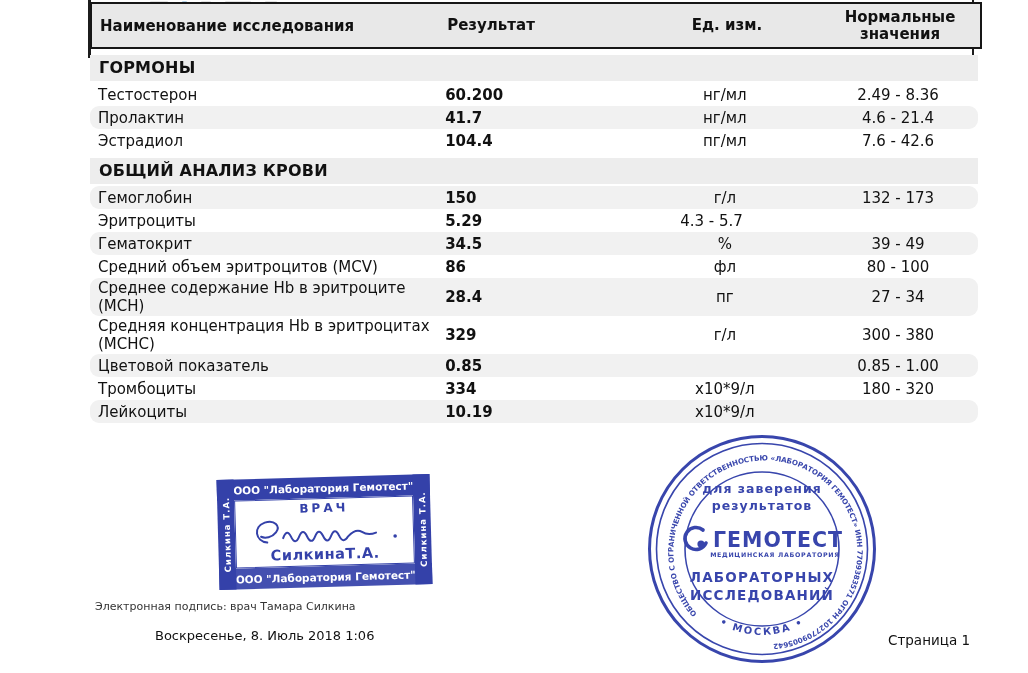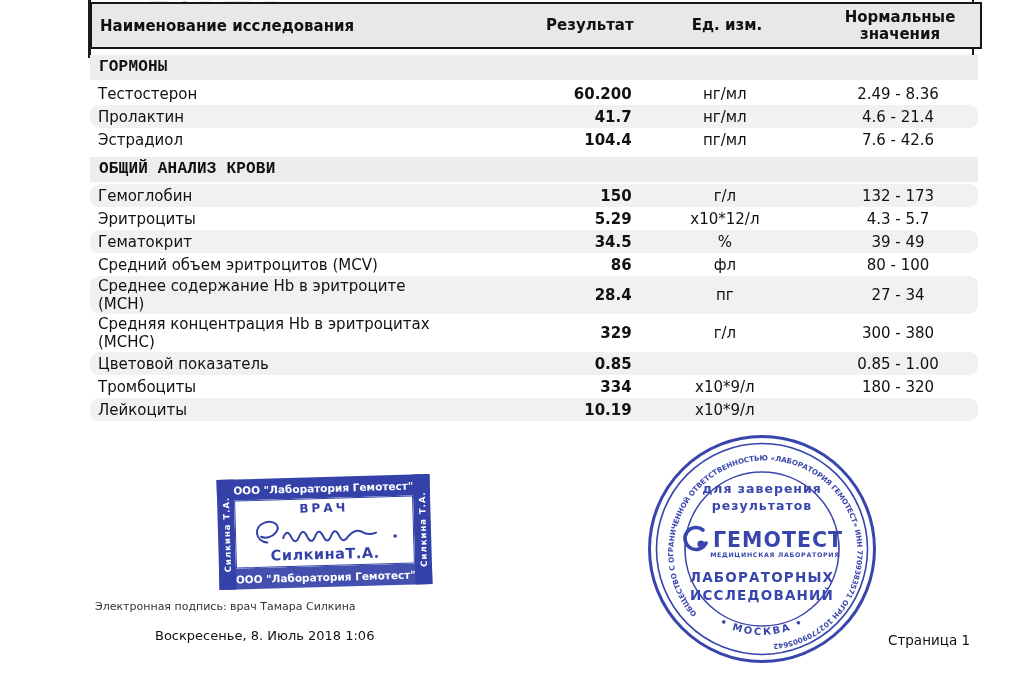--- a/index.html
+++ b/index.html
@@ -15,26 +15,26 @@
   .top-ghost i { display:block; height:4px; background:#cfcfcf; border-radius:1px; }
   .top-ghost i.b { background:#7ab0d8; width:5px; }
 
   
   .table-wrap { position:absolute; left:90px; top:0; width:892px; }
   .header-row { margin-top:2px; width:892px; height:47px; background:#e8e8e8;
                 border:2px solid #161616; display:flex; align-items:center;
                 font-weight:bold; font-size:15px; line-height:1.12; }
   .table-body { width:888px; }
   .section-band { background:#ededed; font-weight:bold; font-size:16px;
-                  padding:3px 0 4px 9px; margin:6px 0 2px 0; letter-spacing:.2px;font-family:Liberation Mono, monospace; }
+                  padding:3px 0 4px 9px; margin:6px 0 2px 0; letter-spacing:.2px; }
   .row { display:flex; align-items:center; min-height:23px; font-size:15px; }
   .row.shaded { background:#f1f1f1;border-radius:9px; }
   .cell { }
   .c-name   { width:40%; padding-left:8px; line-height:1.2; padding-top:1px; padding-bottom:1px; }
-  .c-result { width:21%; text-align:right; font-weight:bold; }
+  .c-result { width:21%; text-align:left; font-weight:bold; }
   .c-units  { width:21%; text-align:center; }
   .c-normal { width:18%; text-align:center; }
   .header-row .c-result, .header-row .c-units, .header-row .c-normal { font-weight:bold; }
 
   
   .esign  { position:absolute; left:95px;  top:600px; font-size:11px; color:#333; }
   .fdate  { position:absolute; left:155px; top:628px; font-size:13px; }
   .fpage  { position:absolute; left:888px; top:632px; font-size:13.5px; }
 
   
@@ -103,21 +103,20 @@
       <div class="section-band">ОБЩИЙ АНАЛИЗ КРОВИ</div>
       <div class="row shaded">
     <div class="cell c-name">Гемоглобин</div>
     <div class="cell c-result">150</div>
     <div class="cell c-units">г/л</div>
     <div class="cell c-normal">132 - 173</div>
   </div>
       <div class="row">
     <div class="cell c-name">Эритроциты</div>
     <div class="cell c-result">5.29</div>
-    <div class="cell c-units">x10*12/л</div>
     <div class="cell c-normal">4.3 - 5.7</div>
   </div>
       <div class="row shaded">
     <div class="cell c-name">Гематокрит</div>
     <div class="cell c-result">34.5</div>
     <div class="cell c-units">%</div>
     <div class="cell c-normal">39 - 49</div>
   </div>
       <div class="row">
     <div class="cell c-name">Средний объем эритроцитов (MCV)</div>

